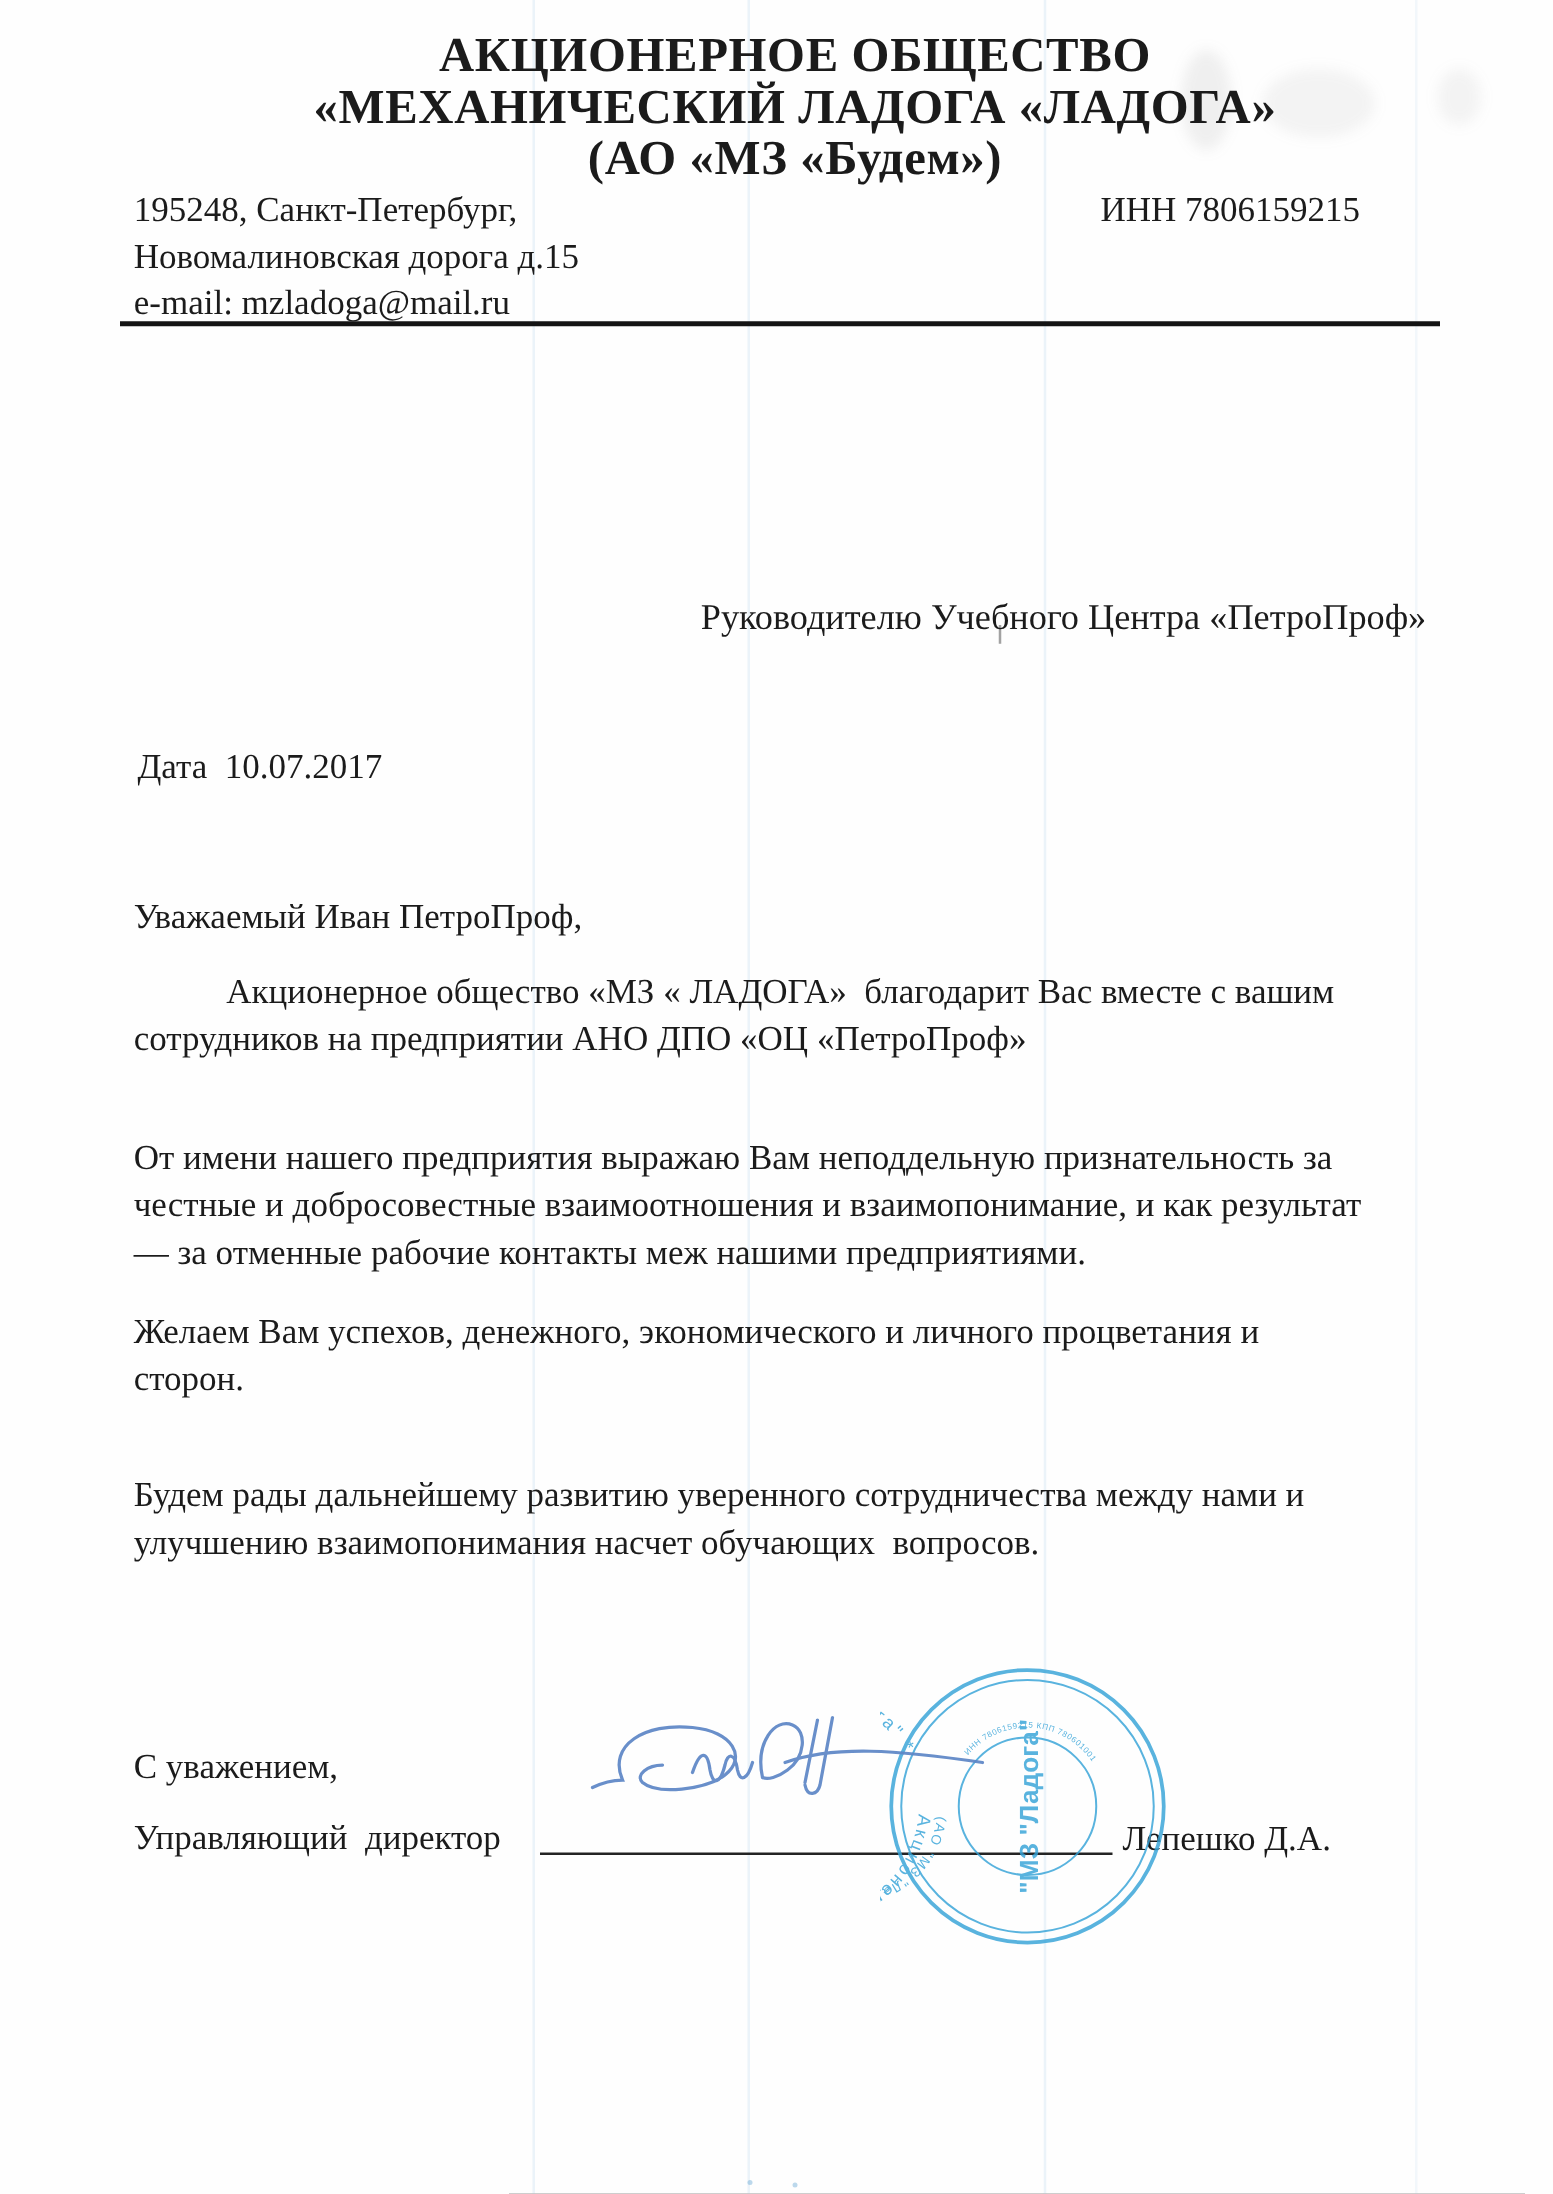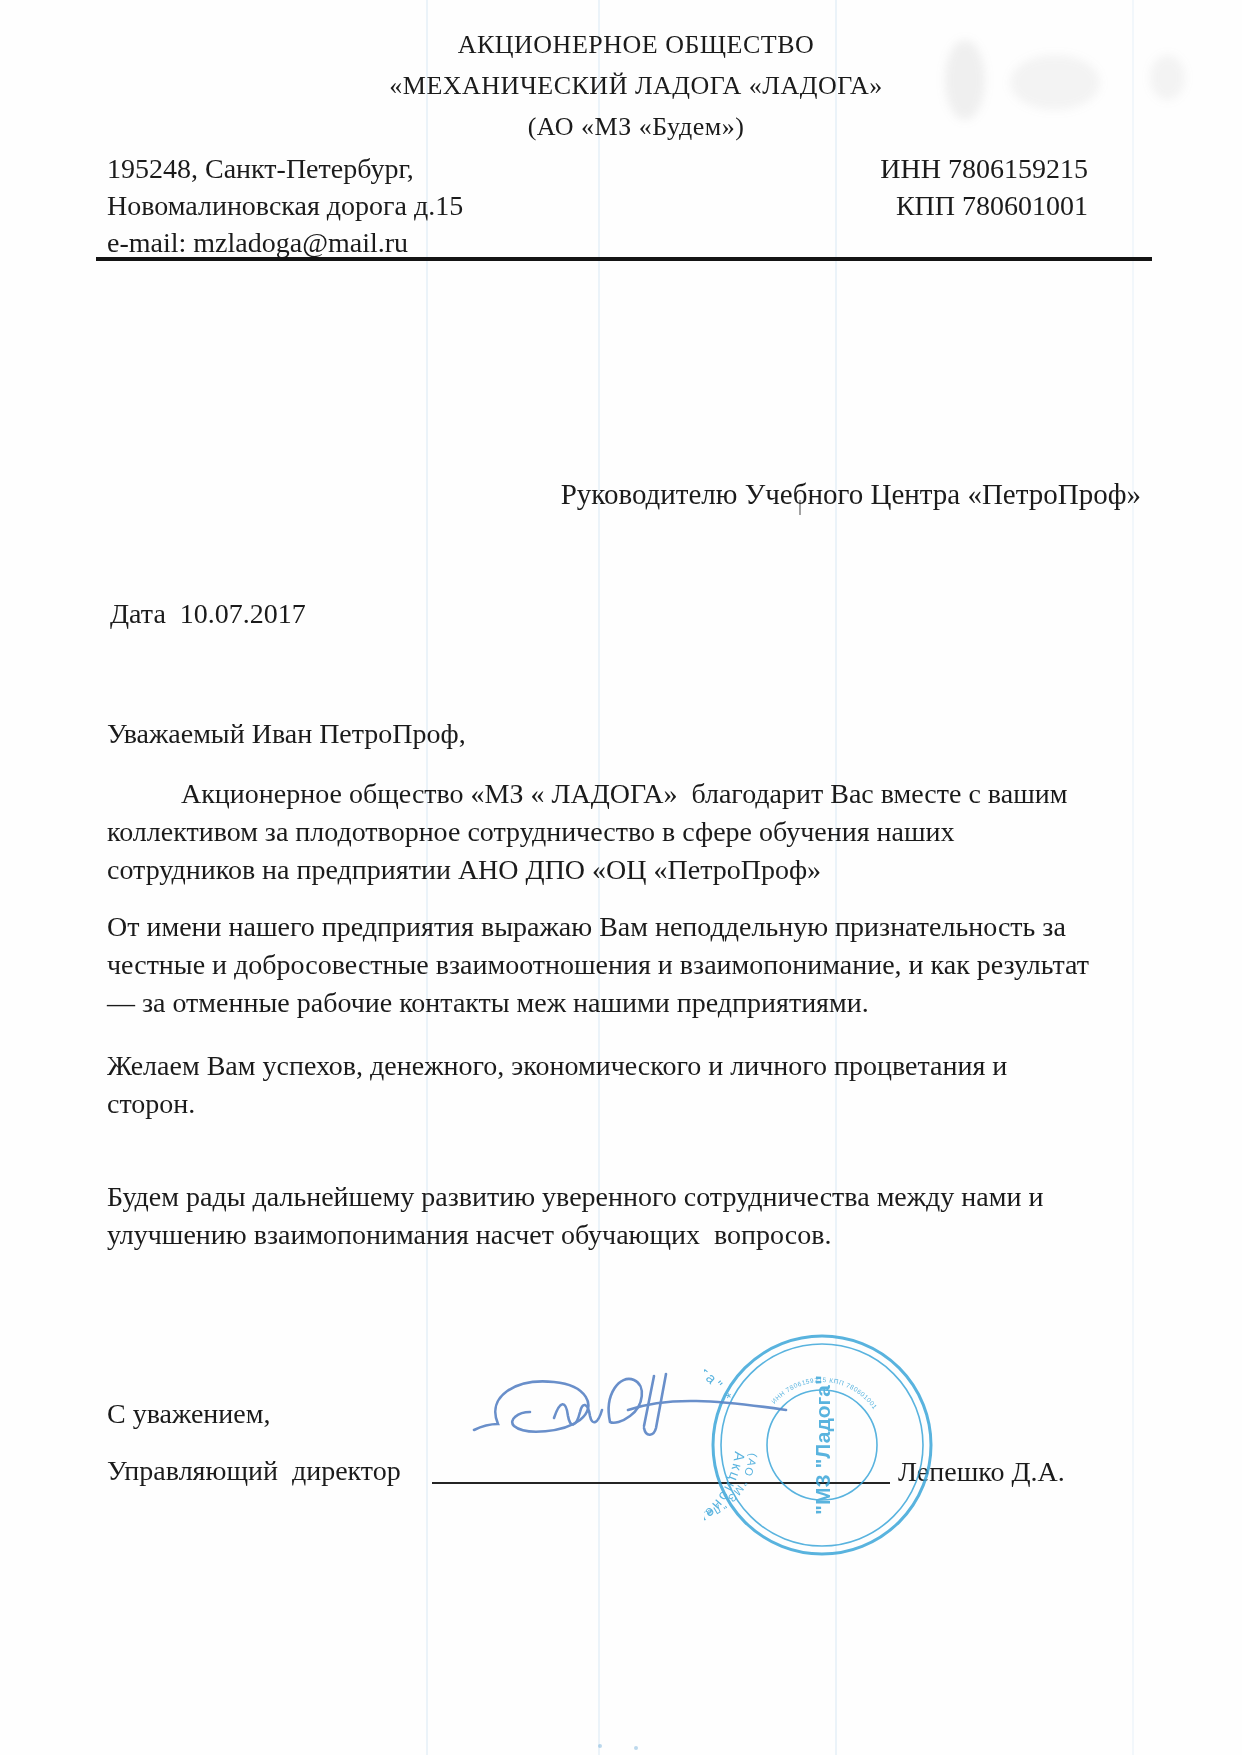--- a/index.html
+++ b/index.html
@@ -5,21 +5,21 @@
   html,body{margin:0;padding:0;background:#888;}
   #page{
     position:relative;width:1242px;height:1755px;background:#fefefe;
     font-family:"Liberation Serif","DejaVu Serif",serif;color:#1b1b1b;
     overflow:hidden;margin:0 auto;
   }
   .t{white-space:pre;}
   .abs{position:absolute;}
   
   .org-head{left:30px;top:24px;width:1212px;text-align:center;
-    font-weight:normal;font-size:26px;line-height:41px;letter-spacing:.5px;}
+    font-weight:bold;font-size:39px;line-height:41px;letter-spacing:.5px;}
   .contact-left{left:107px;top:150px;font-size:28px;line-height:37px;}
   .contact-right{left:0;top:150px;width:1088px;text-align:right;font-size:28px;line-height:37px;}
   .rule{left:96px;top:257px;width:1056px;height:4px;background:#141414;}
   
   .recipient{left:0;top:478px;width:1141px;text-align:right;font-size:29px;}
   .dateline{left:110px;top:598px;font-size:28px;}
   .salutation{left:107px;top:718px;font-size:28px;}
   .para{left:107px;font-size:28px;line-height:38px;}
   .para .line{display:block;}
   .indent{text-indent:74px;}
@@ -60,32 +60,30 @@
   </div>
 
   <div class="abs contact-left">
     <div class="t">195248, Санкт-Петербург,</div>
     <div class="t">Новомалиновская дорога д.15</div>
     <div class="t">e-mail: mzladoga@mail.ru</div>
   </div>
 
   <div class="abs contact-right">
     <div class="t">ИНН 7806159215</div>
-    <div class="t">КПП 780601001</div>
   </div>
 
   <div class="abs rule"></div>
 
   <div class="abs recipient t">Руководителю Учебного Центра «ПетроПроф»</div>
   <div class="abs dateline t">Дата  10.07.2017</div>
   <div class="abs salutation t">Уважаемый Иван ПетроПроф,</div>
 
   <div class="abs para" style="top:775px">
     <span class="line t indent">Акционерное общество «МЗ « ЛАДОГА»  благодарит Вас вместе с вашим</span>
-    <span class="line t">коллективом за плодотворное сотрудничество в сфере обучения наших</span>
     <span class="line t">сотрудников на предприятии АНО ДПО «ОЦ «ПетроПроф»</span>
   </div>
 
   <div class="abs para" style="top:908px">
     <span class="line t">От имени нашего предприятия выражаю Вам неподдельную признательность за</span>
     <span class="line t">честные и добросовестные взаимоотношения и взаимопонимание, и как результат</span>
     <span class="line t">— за отменные рабочие контакты меж нашими предприятиями.</span>
   </div>
 
   <div class="abs para" style="top:1047px">

